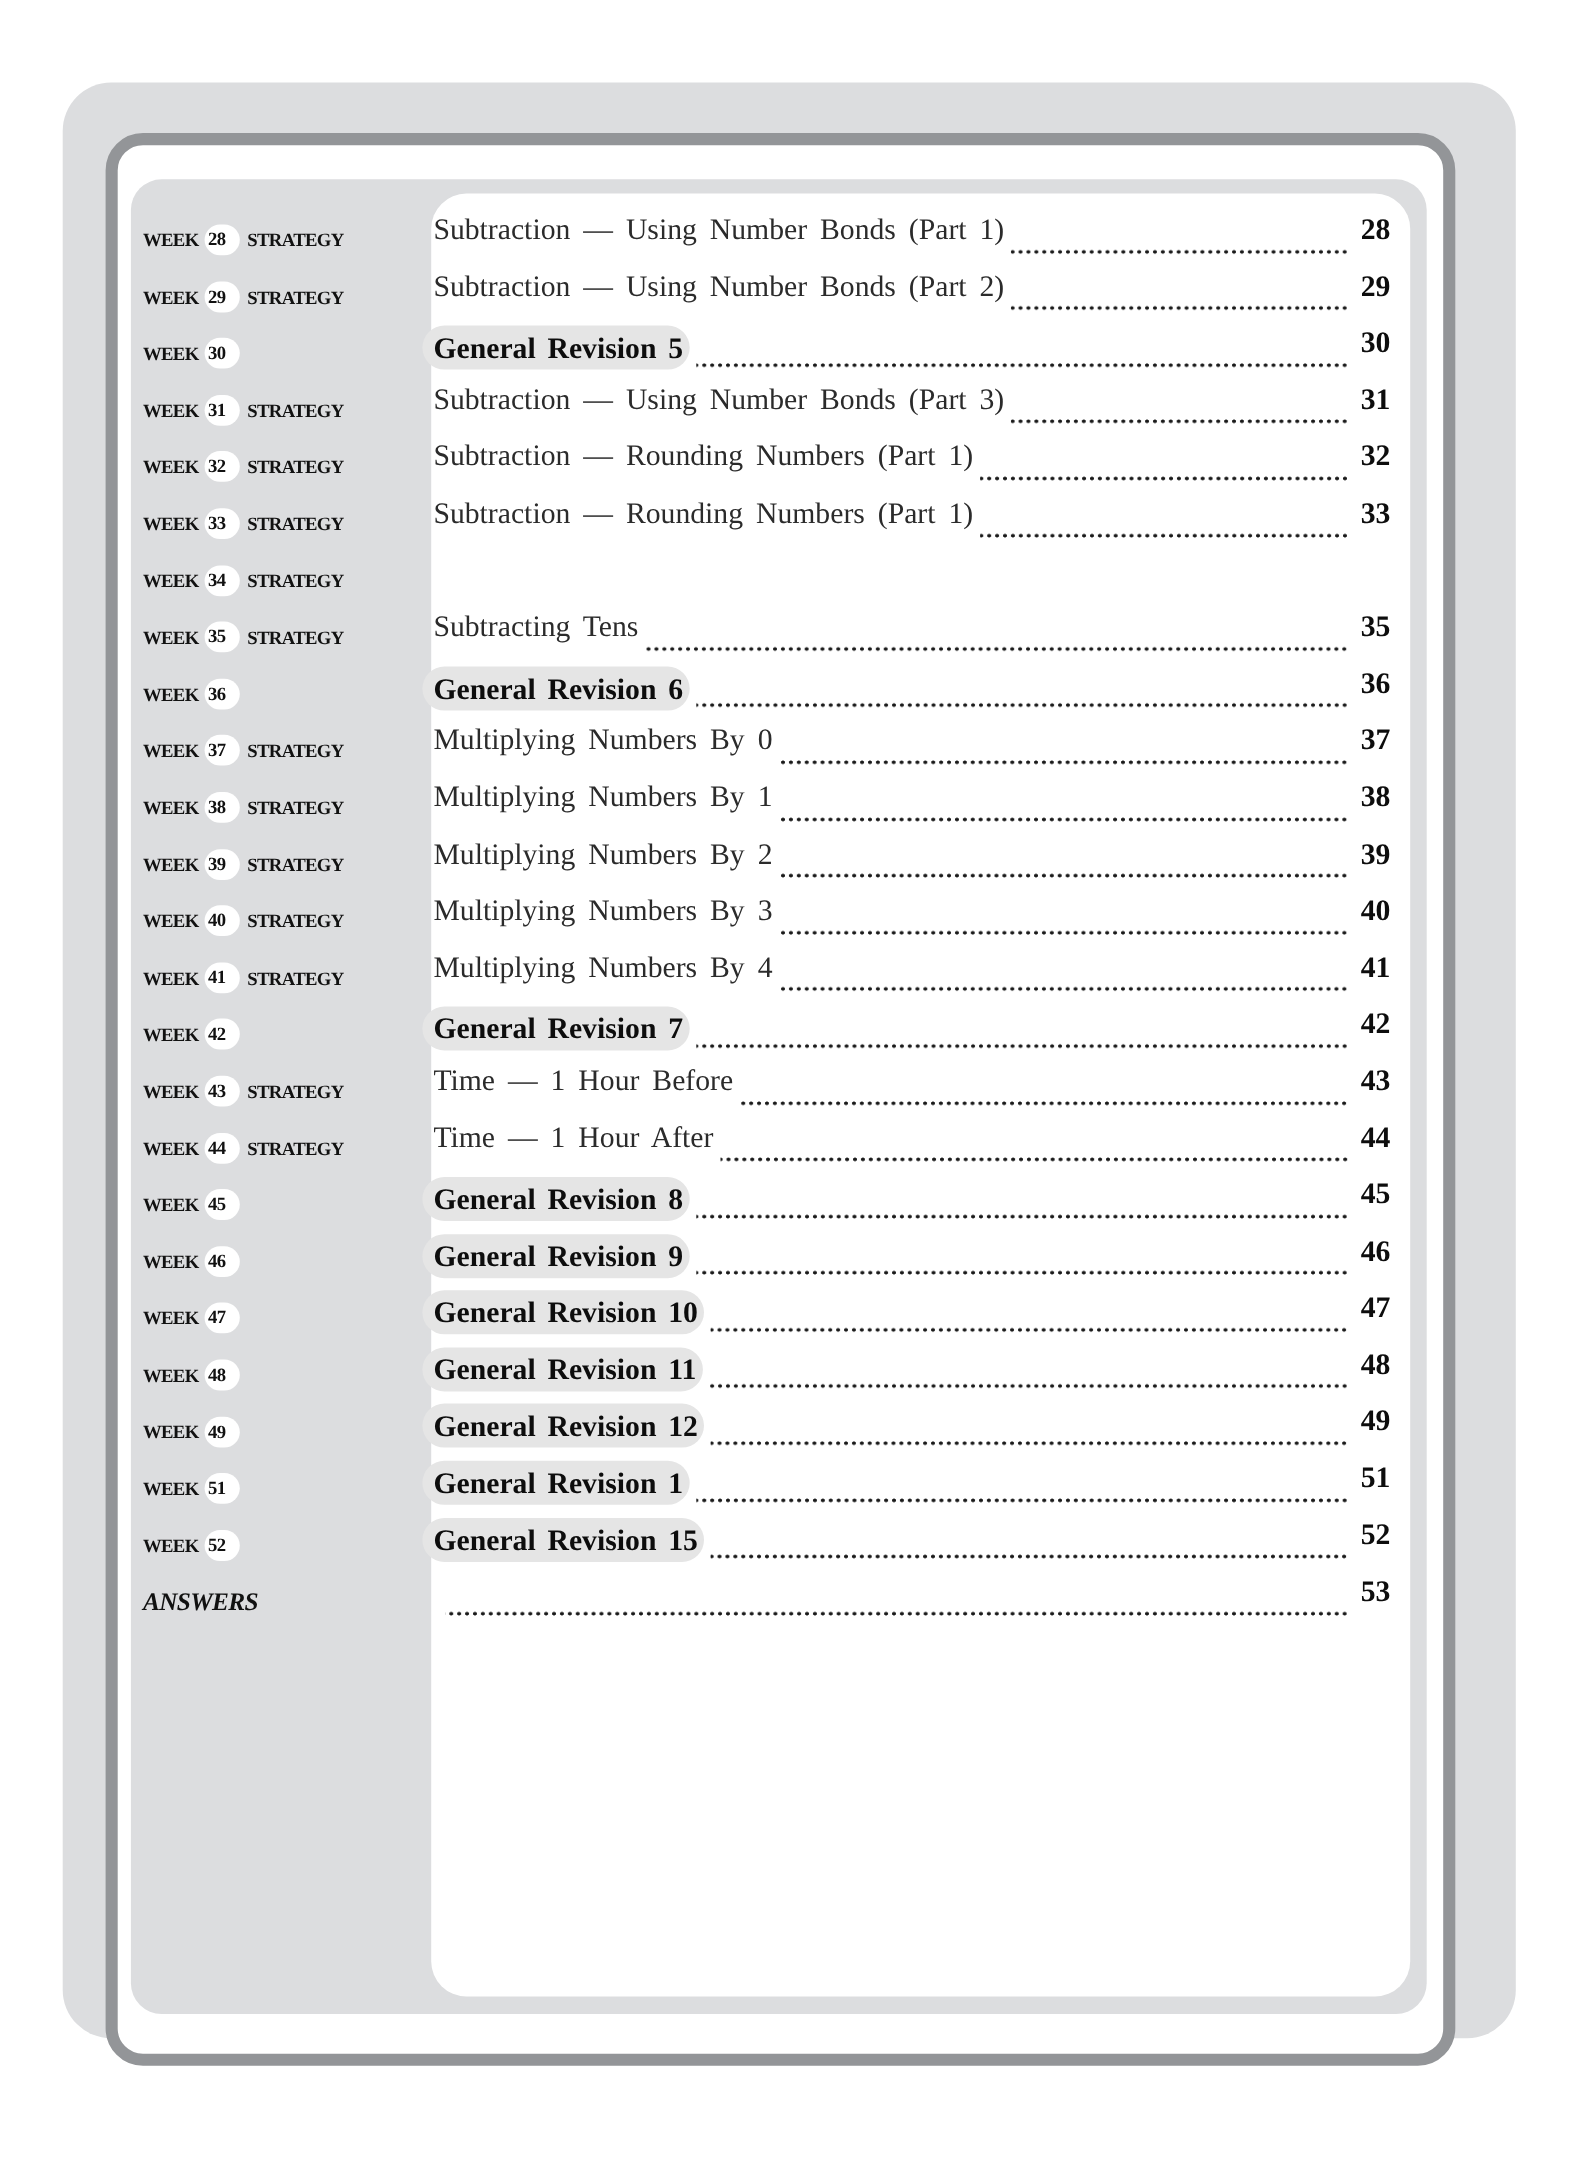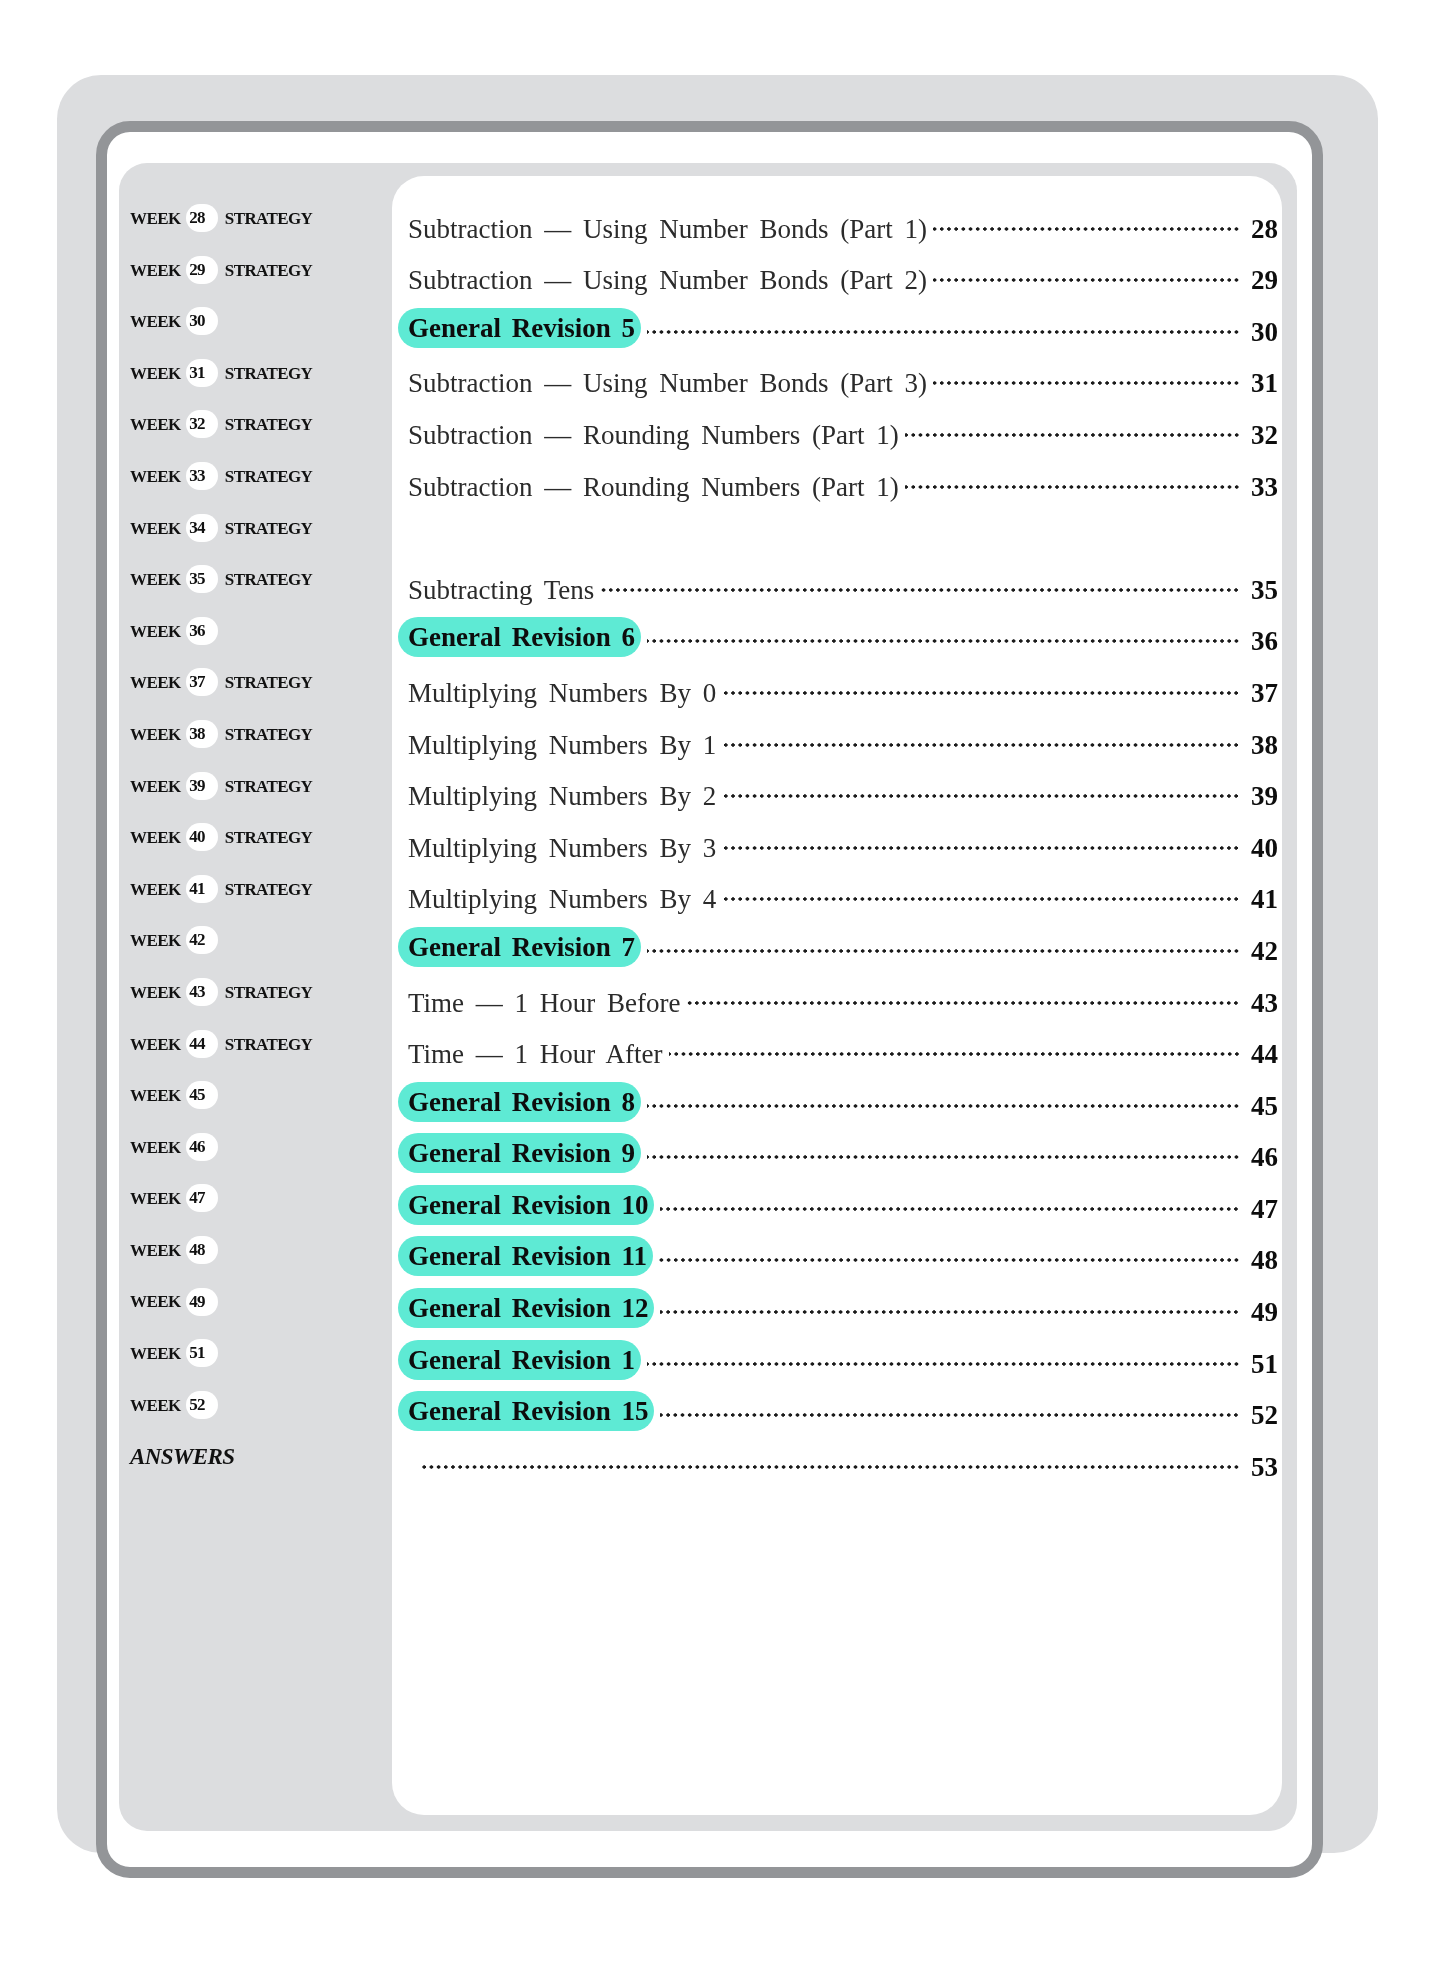--- a/index.html
+++ b/index.html
@@ -86,39 +86,39 @@
     line-height: 51.6px;
     font-weight: bold;
     font-style: italic;
     font-size: 23px;
     color: #111111;
     letter-spacing: -0.6px;
     text-align: center;
   }
   .entry {
     position: absolute;
-    left: 398px;
+    left: 384px;
     top: 0;
     width: 880px;
     height: 51.6px;
     display: flex;
-    align-items: flex-end;
+    align-items: flex-start;
   }
   .title {
     white-space: nowrap;
     font-size: 27px;
     color: #2b2b2b;
     word-spacing: 5px;
     padding-left: 10px;
     flex: 0 0 auto;
   }
   .title.revision {
     font-weight: bold;
     color: #0d0d0d;
-    background: #5eead4;
+    background: #e5e5e5;
     border-radius: 20px;
     height: 40px;
     line-height: 40px;
     padding: 0 6px 0 10px;
     word-spacing: 4px;
     font-family: Liberation Serif, serif;
   }
   .leader {
     flex: 1 1 auto;
     height: 4px;

